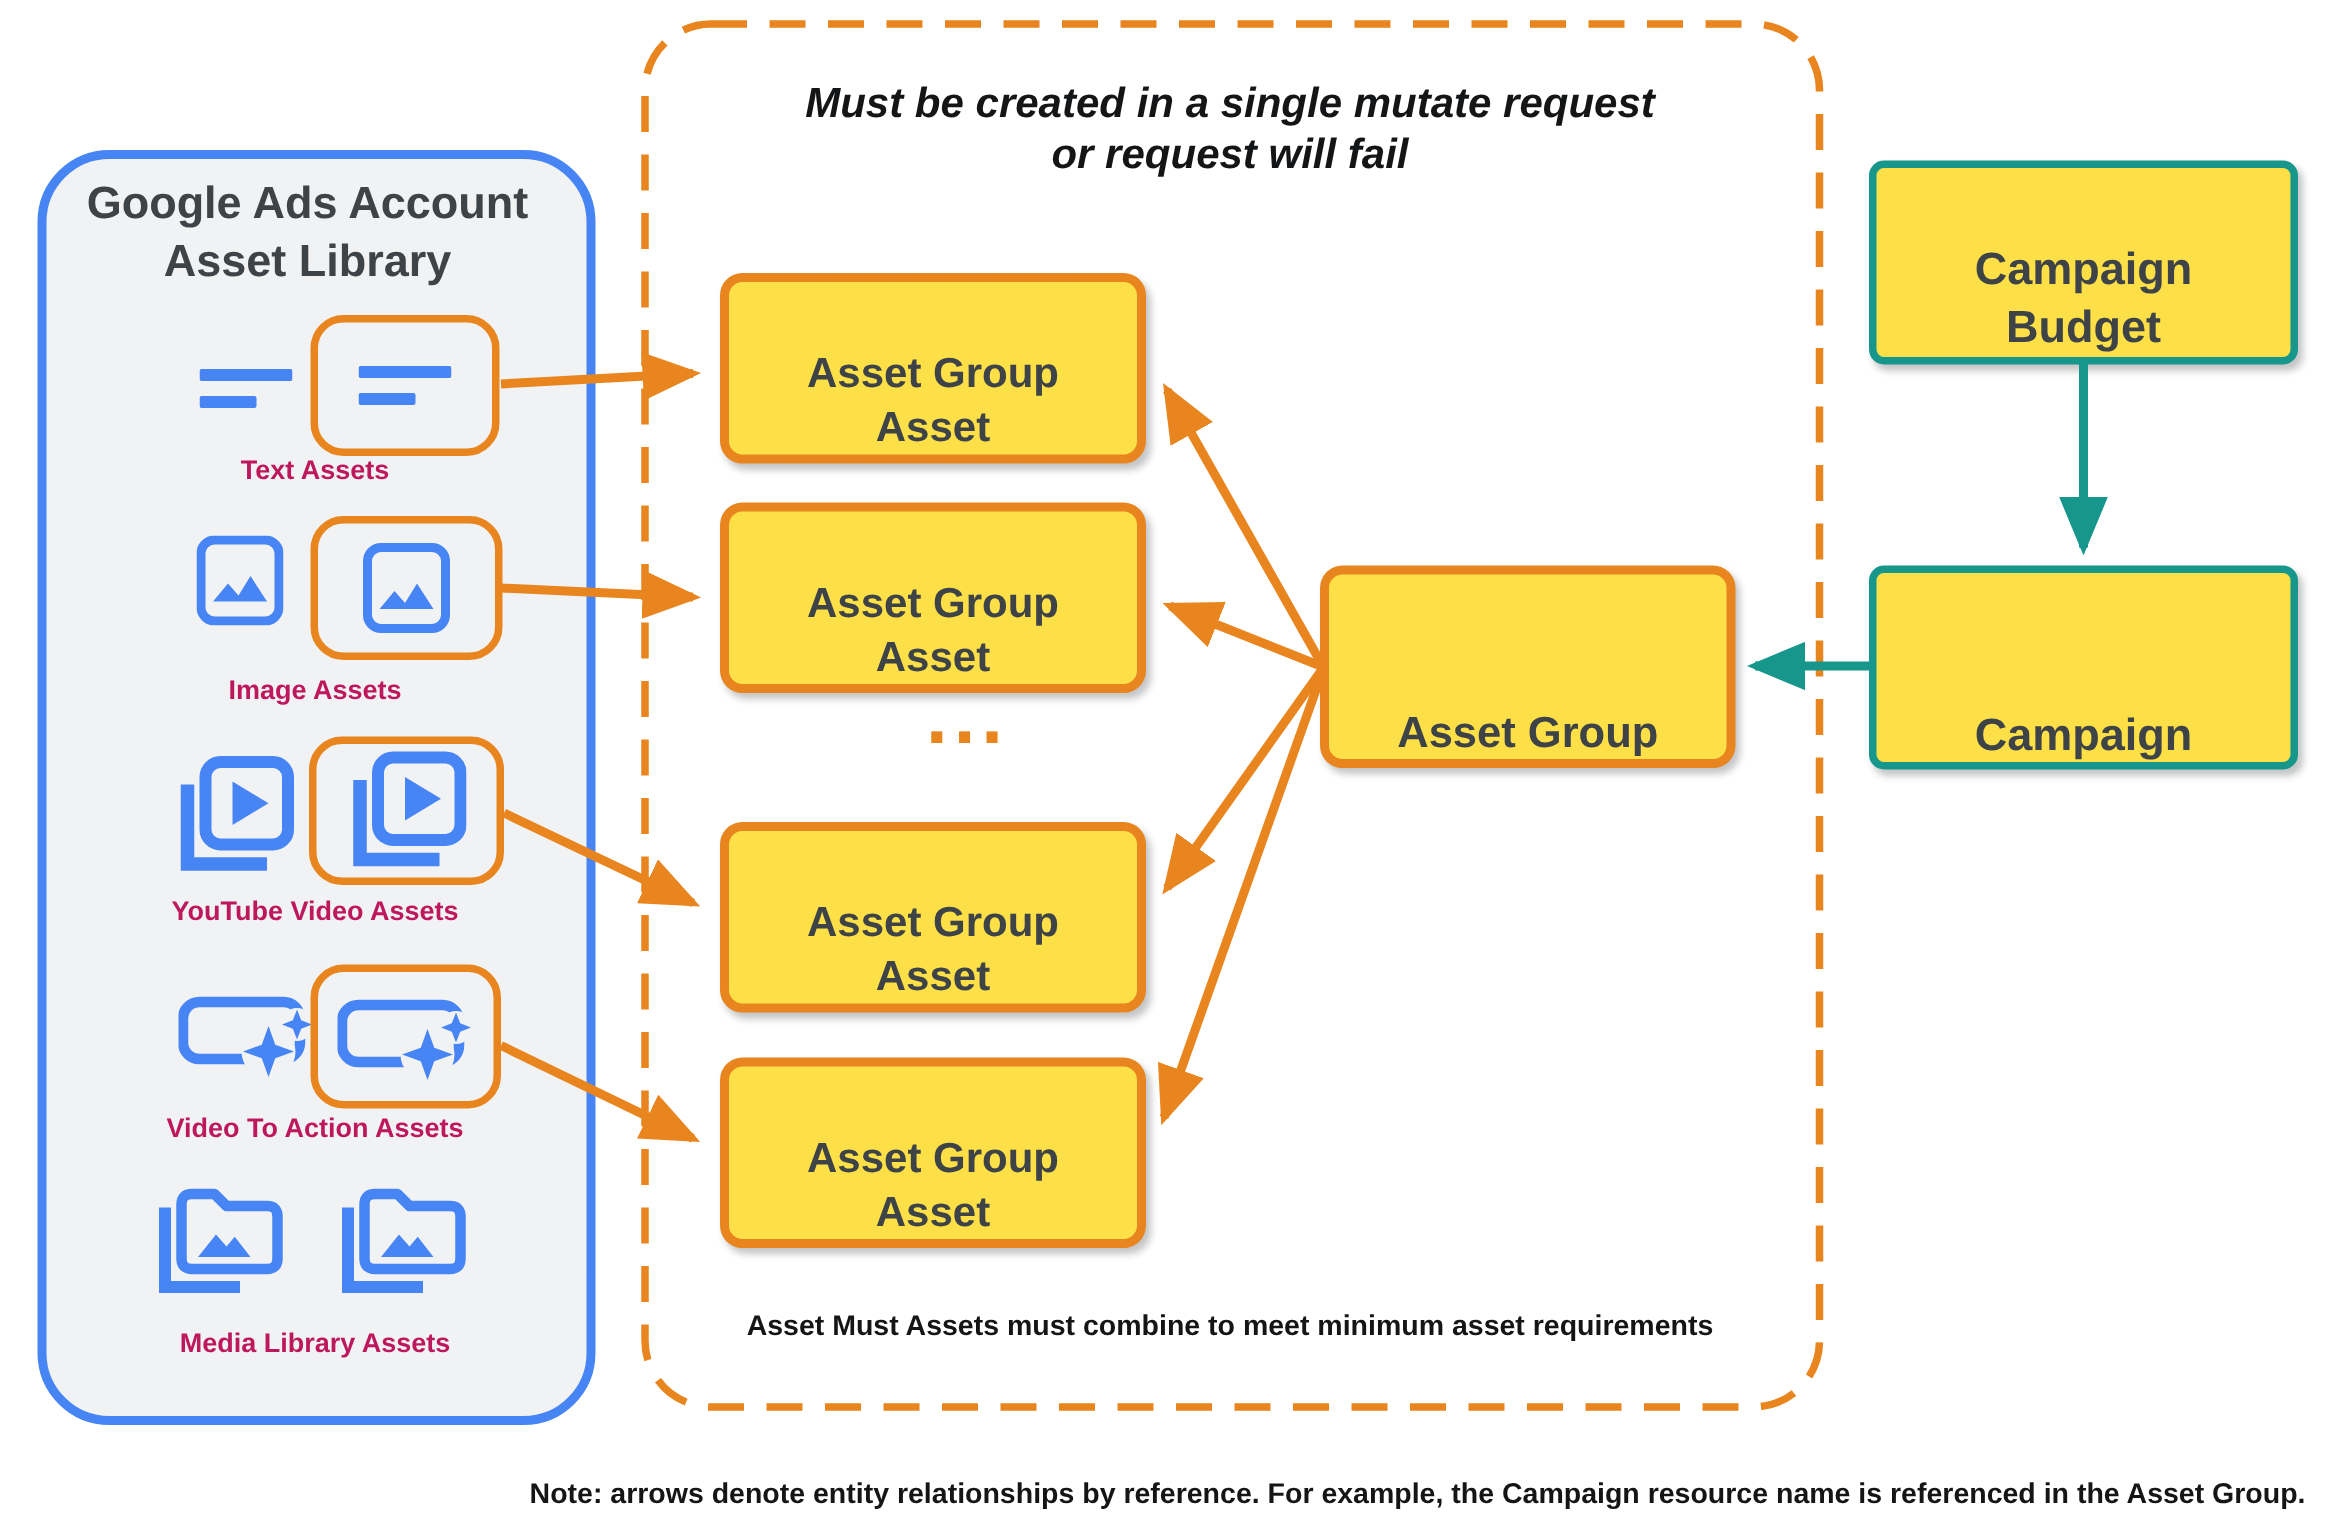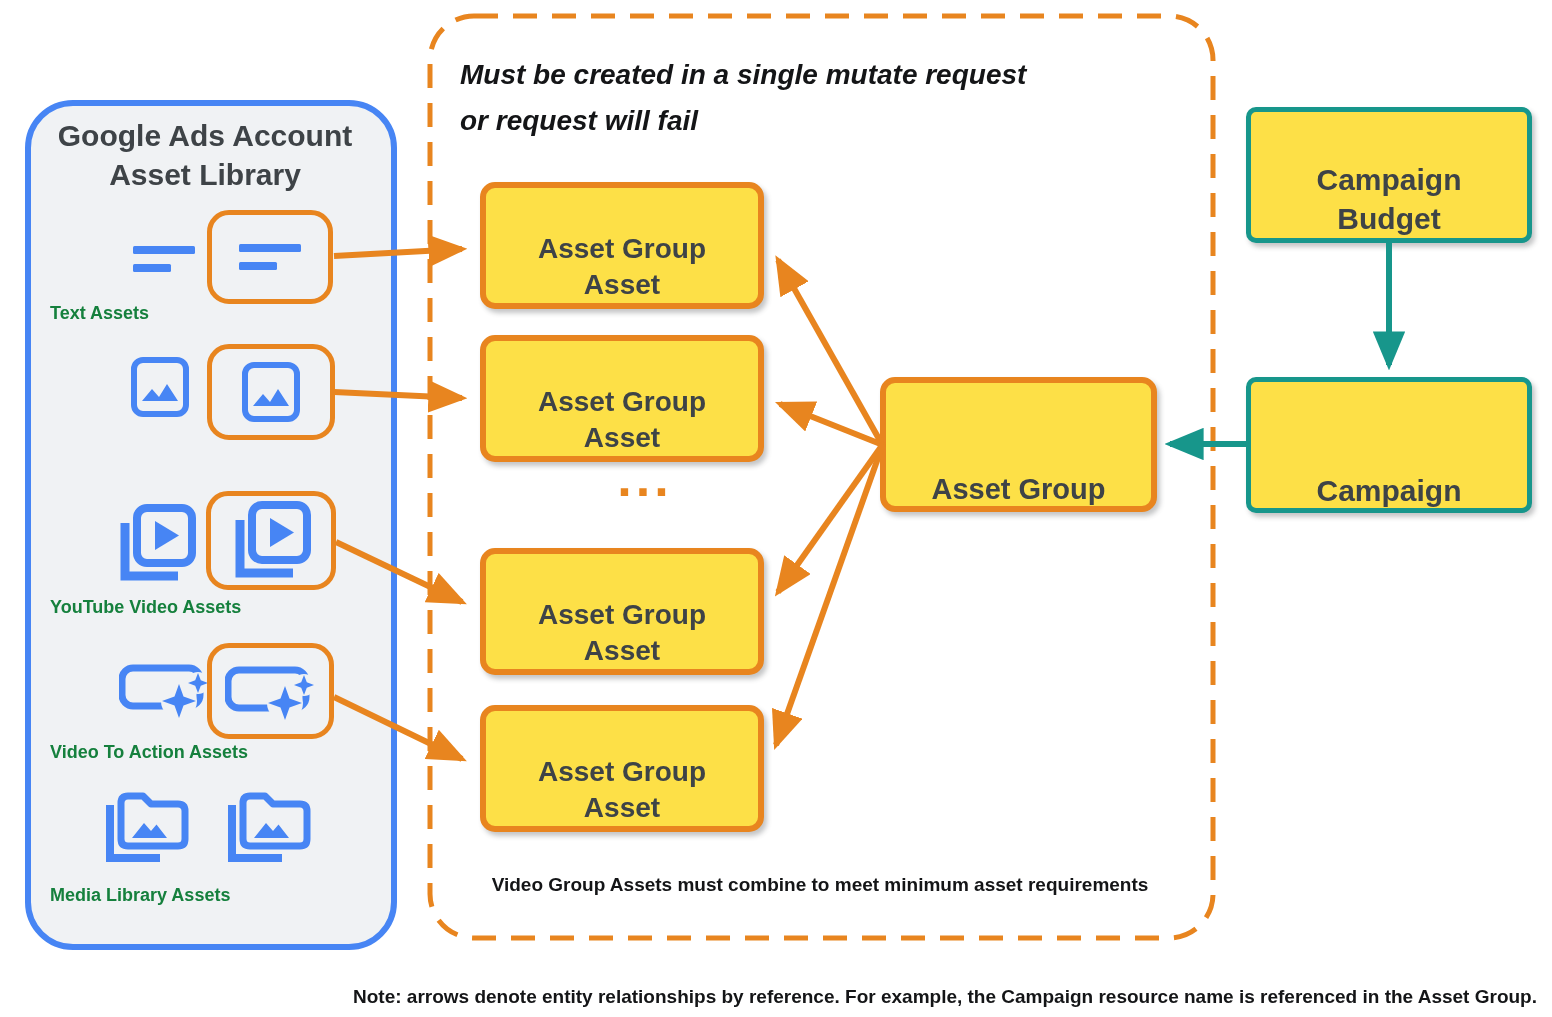--- a/index.html
+++ b/index.html
@@ -11,31 +11,31 @@
   
   .library-panel{
     left:25px;top:100px;width:360px;height:838px;
     background:#F0F2F4;border:6px solid #4785F4;border-radius:48px;
   }
   .library-title{
     left:45px;top:116px;width:320px;text-align:center;
     font-size:30px;line-height:39px;font-weight:bold;color:#3E4347;white-space:pre-line;
   }
   .asset-label{
-    left:50px;width:320px;text-align:left;
-    font-size:18px;font-weight:bold;color:#15803d;
+    left:50px;width:320px;text-align:center;
+    font-size:18px;font-weight:bold;color:#be185d;
   }
   .wrapper{
     border:5px solid #E8851F;border-radius:22px;background:transparent;
     display:flex;align-items:center;justify-content:center;box-sizing:border-box;
   }
   
   .mutate-title{
-    left:460px;top:52px;width:720px;
-    font-size:28px;line-height:46px;font-weight:bold;font-style:italic;color:#141517;
+    left:460px;top:52px;width:720px;text-align:center;
+    font-size:28px;line-height:34px;font-weight:bold;font-style:italic;color:#141517;
     white-space:pre-line;
   }
   .node-box{
     background:#fde047;box-sizing:border-box;
     display:flex;align-items:flex-end;justify-content:center;text-align:center;
     box-shadow:3px 4px 5px rgba(60,64,67,0.30);
     color:#3E4347;font-weight:bold;white-space:pre-line;
   }
   .orange-node{border:6px solid #E8851F;border-radius:15px;}
   .teal-node{border:5px solid #17968B;border-radius:10px;}
@@ -88,20 +88,21 @@
     </svg>
   </div>
   <div class="abs wrapper" style="left:207px;top:344px;width:128px;height:96px;">
     <span>
       <svg width="58" height="60" viewBox="0 0 58 60">
         <rect x="3" y="3" width="52" height="54" rx="9" fill="none" stroke="#4785F4" stroke-width="6"></rect>
         <path d="M11 44 L21 32 L28 40 L36 27 L47 44 Z" fill="#4785F4"></path>
       </svg>
     </span>
   </div>
+  <div class="abs asset-label" style="top:450px;">Image Assets</div>
 
   <div class="abs" style="left:116px;top:503px;">
     <svg width="80" height="82" viewBox="0 0 80 82">
       <path d="M9 20 V73 H62" fill="none" stroke="#4785F4" stroke-width="9"></path>
       <rect x="21" y="5" width="55" height="55" rx="10" fill="none" stroke="#4785F4" stroke-width="8"></rect>
       <path d="M39 18 L63 32.5 L39 47 Z" fill="#4785F4"></path>
     </svg>
   </div>
   <div class="abs wrapper" style="left:206px;top:491px;width:130px;height:99px;">
     <span>
@@ -170,21 +171,21 @@
   </div>
   <div class="abs node-box orange-node aga-box" style="top:705px;">
     <span>Asset Group
 Asset</span>
   </div>
 
   <div class="abs node-box orange-node" style="left:880px;top:377px;width:277px;height:135px;font-size:29px;">
     <span>Asset Group</span>
   </div>
 
-  <div class="abs mutate-footnote">Video Group Assets must combine to meet minimum asset requirements</div>
+  <div class="abs mutate-footnote">Asset Must Assets must combine to meet minimum asset requirements</div>
 
   <div class="abs node-box teal-node" style="left:1246px;top:107px;width:286px;height:136px;font-size:30px;line-height:39px;">
     <span>Campaign
 Budget</span>
   </div>
   <div class="abs node-box teal-node" style="left:1246px;top:377px;width:286px;height:136px;font-size:30px;">
     <span>Campaign</span>
   </div>
 
   <div class="abs page-note">Note: arrows denote entity relationships by reference. For example, the Campaign resource name is referenced in the Asset Group.</div>

